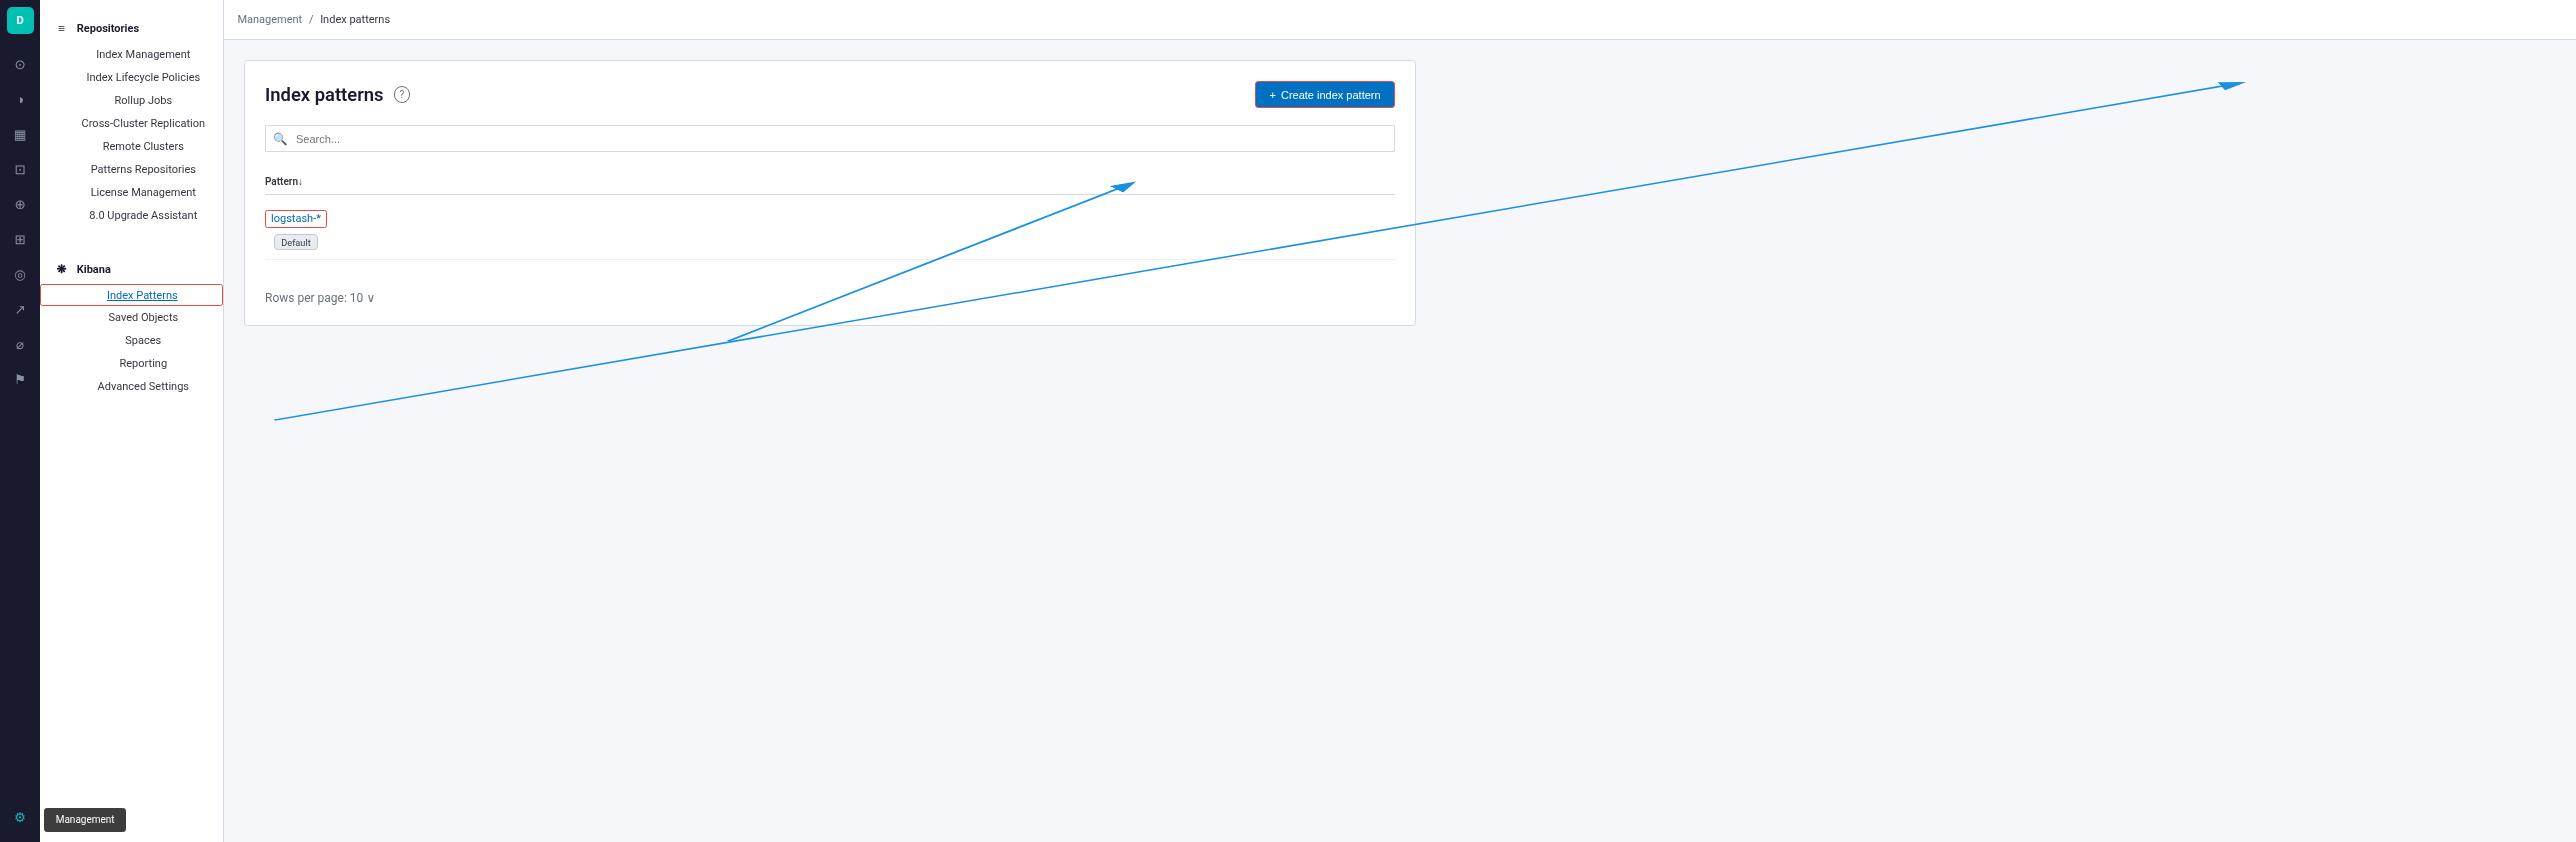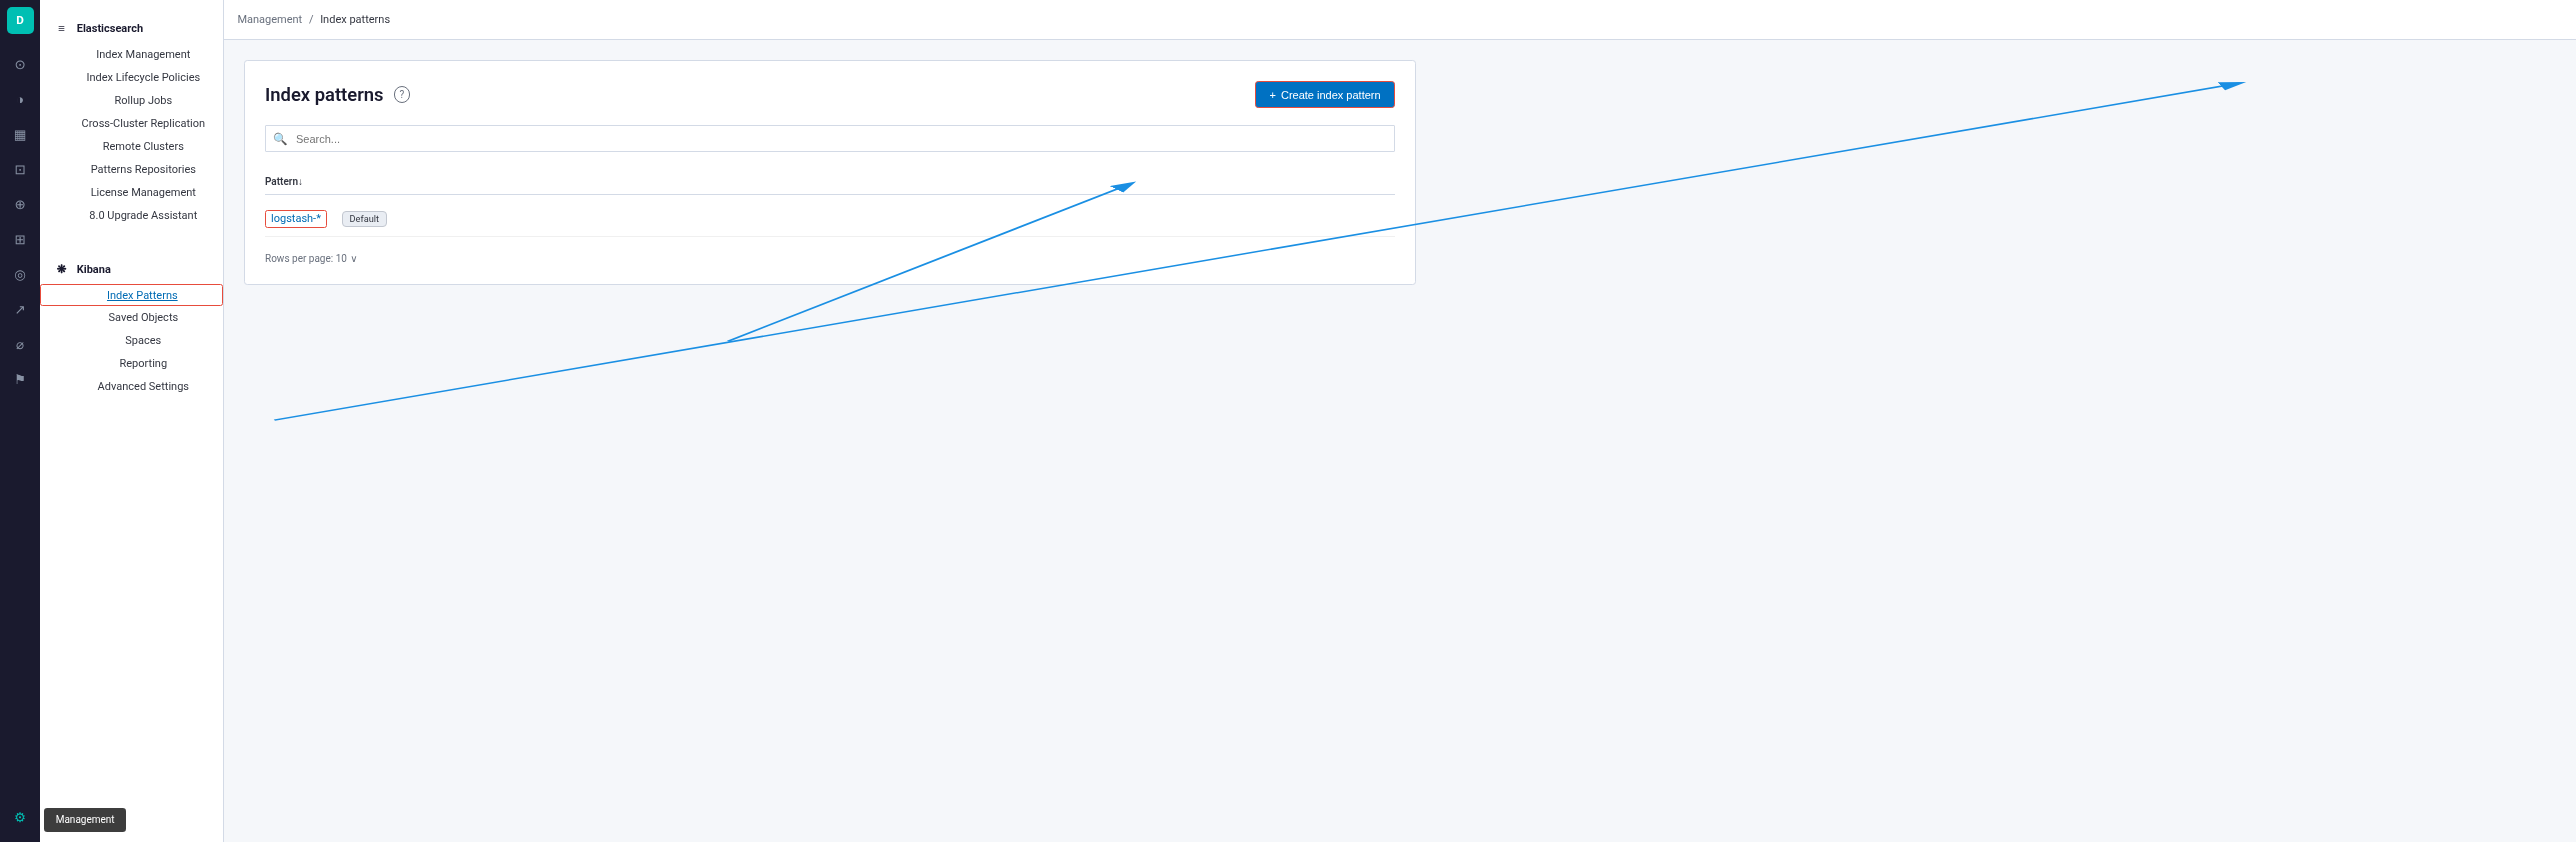--- a/index.html
+++ b/index.html
@@ -204,44 +204,45 @@
     }
     .table-row {
       display: flex;
       align-items: center;
       padding: 8.4px 0;
       border-bottom: 0.8px solid #f0f0f0;
     }
     .pattern-cell {
       display: flex;
       align-items: center;
-      gap: 15px;
+      gap: 6px;
       font-size: 11px;
       color: #006bb4;
+      flex-direction: column;
     }
     .pattern-name {
       border: 1.7px solid #e74c3c;
       border-radius: 2.5px;
       padding: 1.7px 5px;
       cursor: pointer;
       color: #006bb4;
       font-size: 11px;
     }
     .default-badge {
       background: #e9edf3;
       border: 0.8px solid #c2c7d0;
       border-radius: 4px;
       padding: 1.7px 6.7px;
       font-size: 9.2px;
       color: #343741;
     }
     .rows-per-page {
-      font-size: 10px;
+      font-size: 12px;
       color: #69707d;
-      margin-top: 16px;
+      margin-top: 31px;
       display: flex;
       align-items: flex-start;
       gap: 3.3px;
       cursor: pointer;
     }
 
     
     .management-tooltip {
       position: fixed;
       bottom: 10px;
@@ -284,21 +285,21 @@
   <div class="nav-icon">⌀</div>
   <div class="nav-icon">⚑</div>
   <div class="spacer"></div>
   <div class="nav-icon active">⚙</div>
 </nav>
 
 <aside class="sidebar">
 
   <div class="sidebar-section-title">
     <span class="section-icon">≡</span>
-    <span>Elasticsearch</span>
+    <span>Repositories</span>
   </div>
   <div class="sidebar-item">Index Management</div>
   <div class="sidebar-item">Index Lifecycle Policies</div>
   <div class="sidebar-item">Rollup Jobs</div>
   <div class="sidebar-item">Cross-Cluster Replication</div>
   <div class="sidebar-item">Remote Clusters</div>
   <div class="sidebar-item">Patterns Repositories</div>
   <div class="sidebar-item">License Management</div>
   <div class="sidebar-item">8.0 Upgrade Assistant</div>
 

